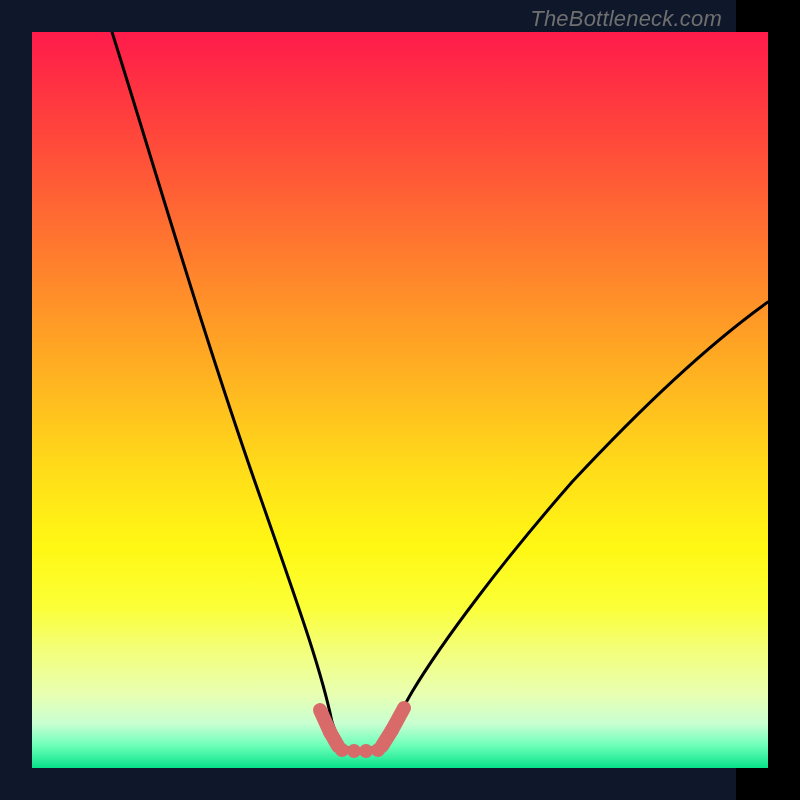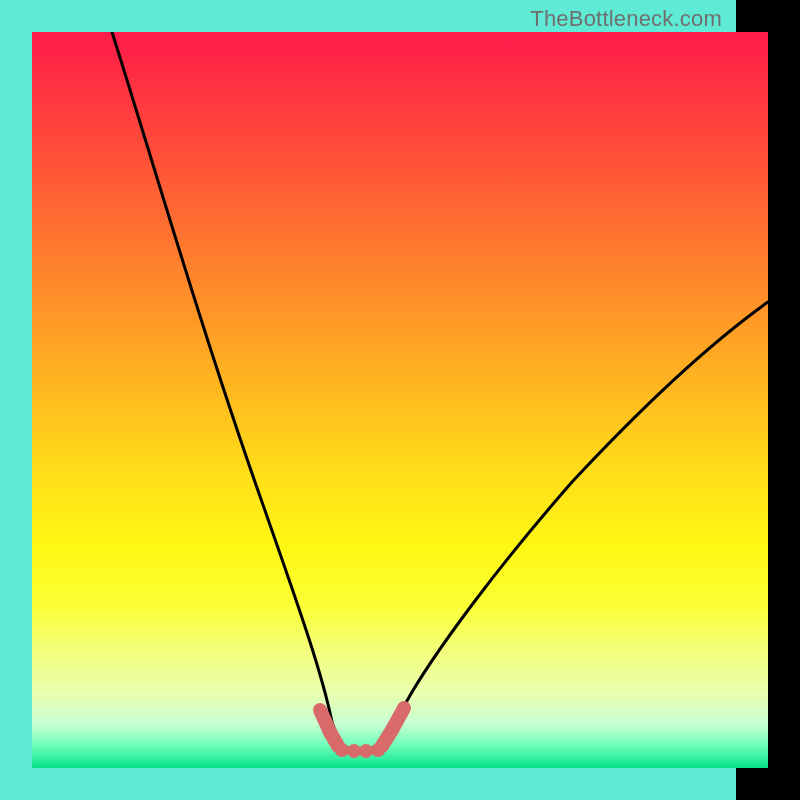--- a/index.html
+++ b/index.html
@@ -10,21 +10,22 @@
     background: #000;
     overflow: hidden;
     font-family: -apple-system, BlinkMacSystemFont, "Segoe UI", Arial, sans-serif;
   }
   .frame {
     position: absolute;
     left: 0;
     top: 0;
     width: 736px;
     height: 800px;
-    background: #5eead4;
+    background: #0f172a;
+    font-style: italic;
   }
   .plot-area {
     position: absolute;
     left: 32px;
     top: 32px;
     width: 736px;
     height: 736px;
     background: linear-gradient(
       to bottom,
       #ff1b4b 0%,

